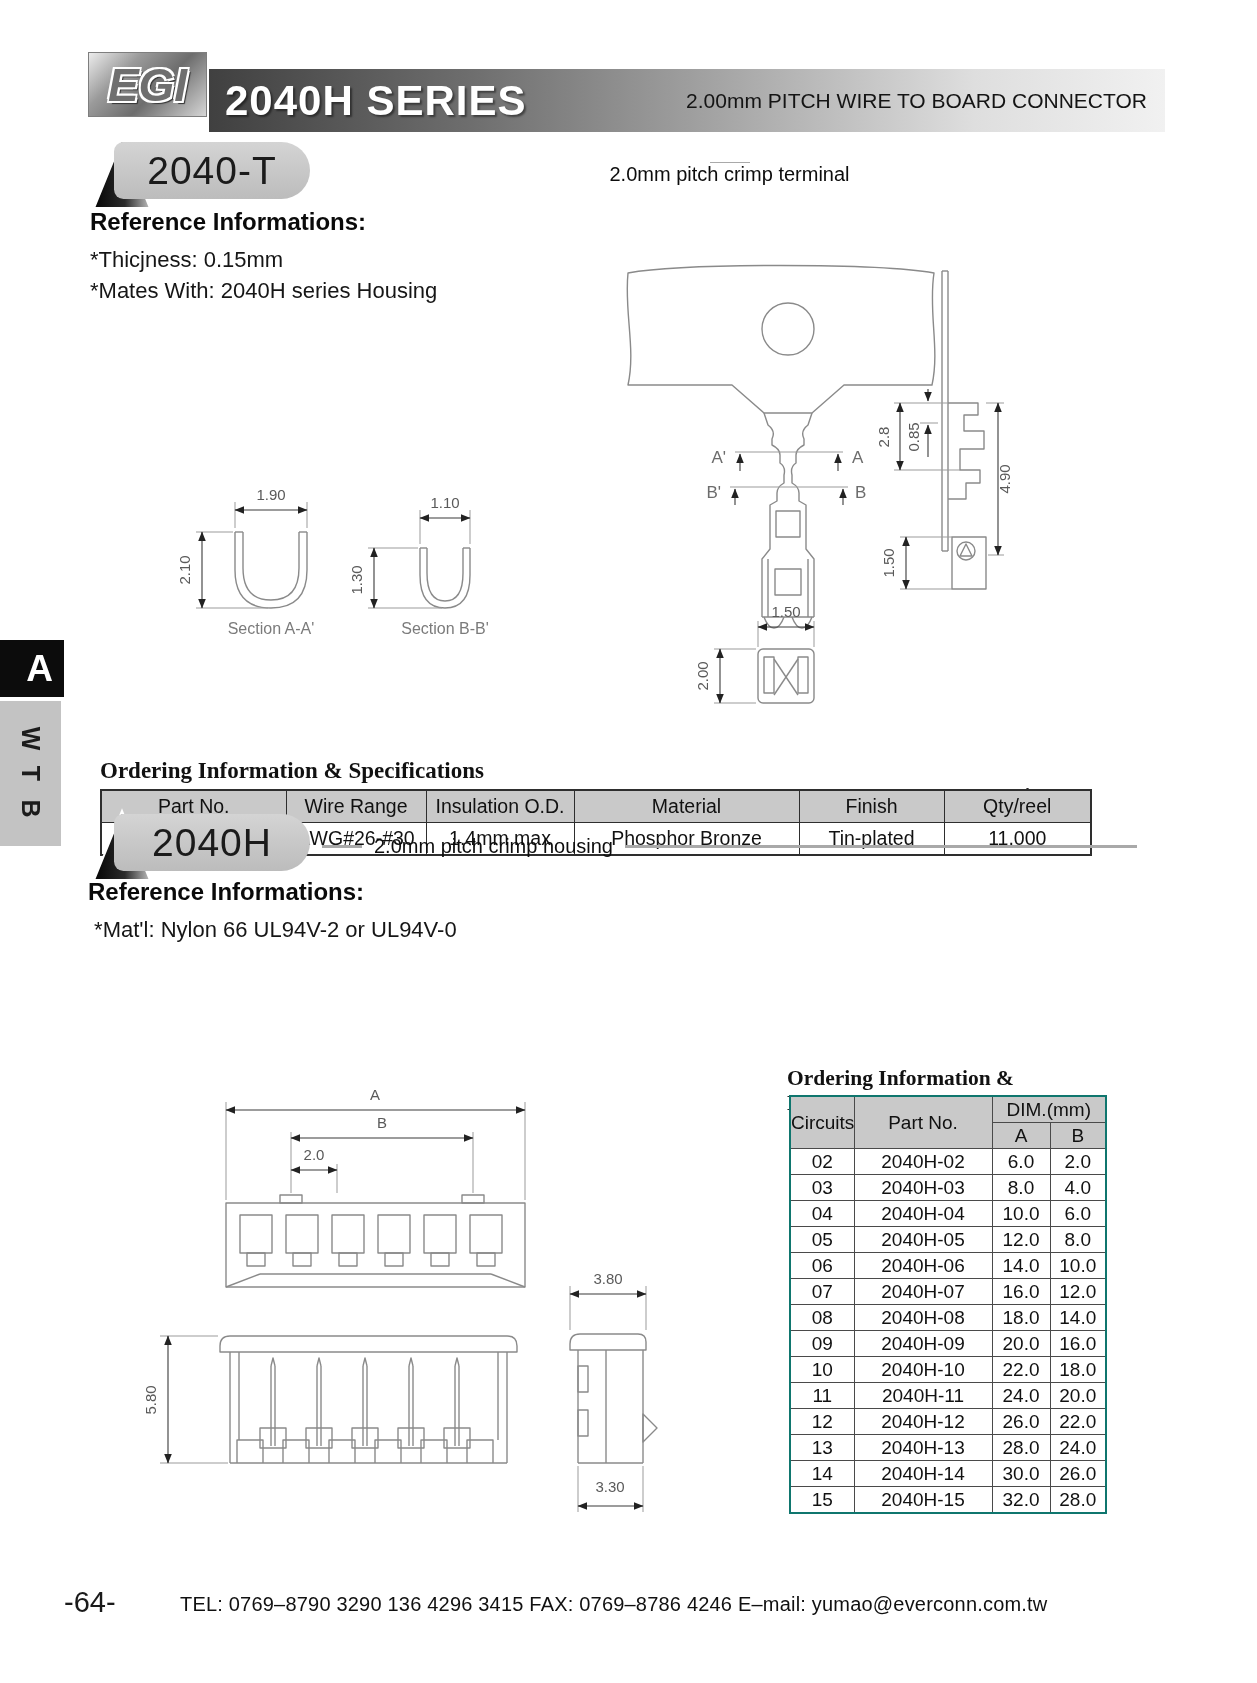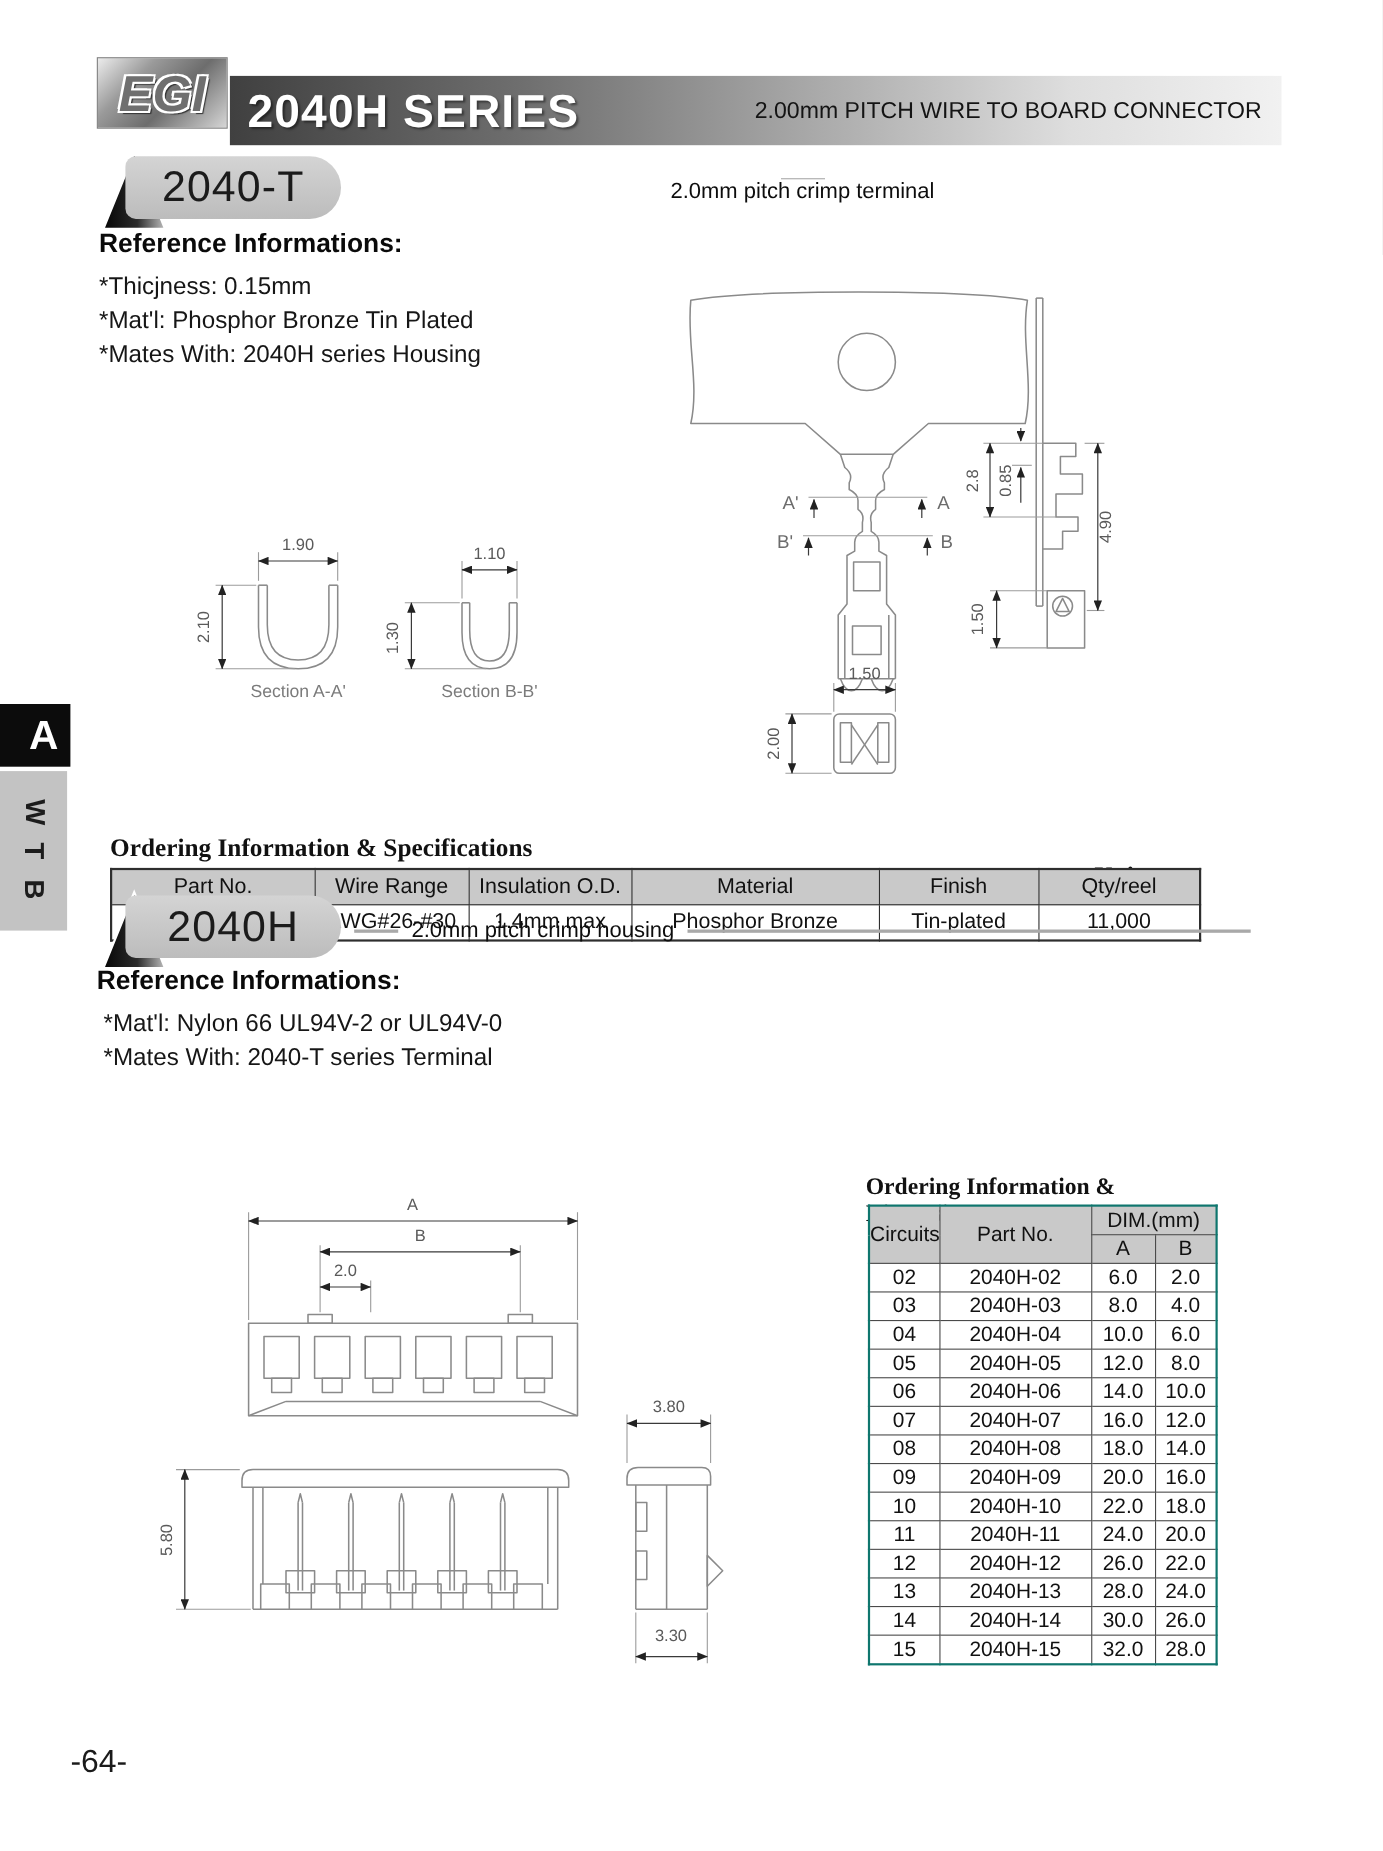--- a/index.html
+++ b/index.html
@@ -129,21 +129,20 @@
   </div>
   <div class="abs tagline" style="top:162px;flex-direction:column;">
     <div class="seg"></div>
     <span class="txt">2.0mm pitch crimp terminal</span>
     <div class="seg grow"></div>
   </div>
 
   <div class="abs" style="left:90px; top:208px;">
     <div class="ref-heading">Reference Informations:</div>
     <div class="ref-item">*Thicjness: 0.15mm</div>
-    <div class="ref-item">*Mat'l: Phosphor Bronze Tin Plated</div>
     <div class="ref-item">*Mates With: 2040H series Housing</div>
   </div>
 
   <svg class="abs" style="left:140px; top:440px;" width="420" height="200" viewBox="0 0 420 200">
     <defs>
       <marker id="arrA" viewBox="0 0 10 8" refX="9.5" refY="4" markerWidth="9" markerHeight="7" orient="auto-start-reverse">
         <path d="M0,0L10,4L0,8Z" fill="#222"></path>
       </marker>
     </defs>
 
@@ -301,21 +300,20 @@
   </div>
   <div class="abs tagline" style="top:834px;">
     <div class="seg"></div>
     <span class="txt">2.0mm pitch crimp housing</span>
     <div class="seg grow"></div>
   </div>
 
   <div class="abs" style="left:88px; top:878px;">
     <div class="ref-heading">Reference Informations:</div>
     <div class="ref-item"> *Mat'l: Nylon 66 UL94V-2 or UL94V-0</div>
-    <div class="ref-item"> *Mates With: 2040-T series Terminal</div>
   </div>
 
   <svg class="abs" style="left:130px; top:1030px;" width="460" height="440" viewBox="0 0 460 440">
     <defs>
       <marker id="arrC" viewBox="0 0 10 8" refX="9.5" refY="4" markerWidth="9" markerHeight="7" orient="auto-start-reverse">
         <path d="M0,0L10,4L0,8Z" fill="#222"></path>
       </marker>
     </defs>
 
     <rect class="ol" x="96" y="173" width="299" height="84"></rect>
@@ -520,14 +518,15 @@
     <tr>
           <td>15</td>
           <td>2040H-15</td>
           <td>32.0</td>
           <td>28.0</td>
         </tr>
   </tbody>
     </table>
 
   <div class="abs page-num">-64-</div>
+  <div class="abs footer-contact">TEL: 0769–8790 3290  136 4296 3415  FAX: 0769–8786 4246  E–mail: yumao@everconn.com.tw</div>
 
 </div>
 
 </body></html>

